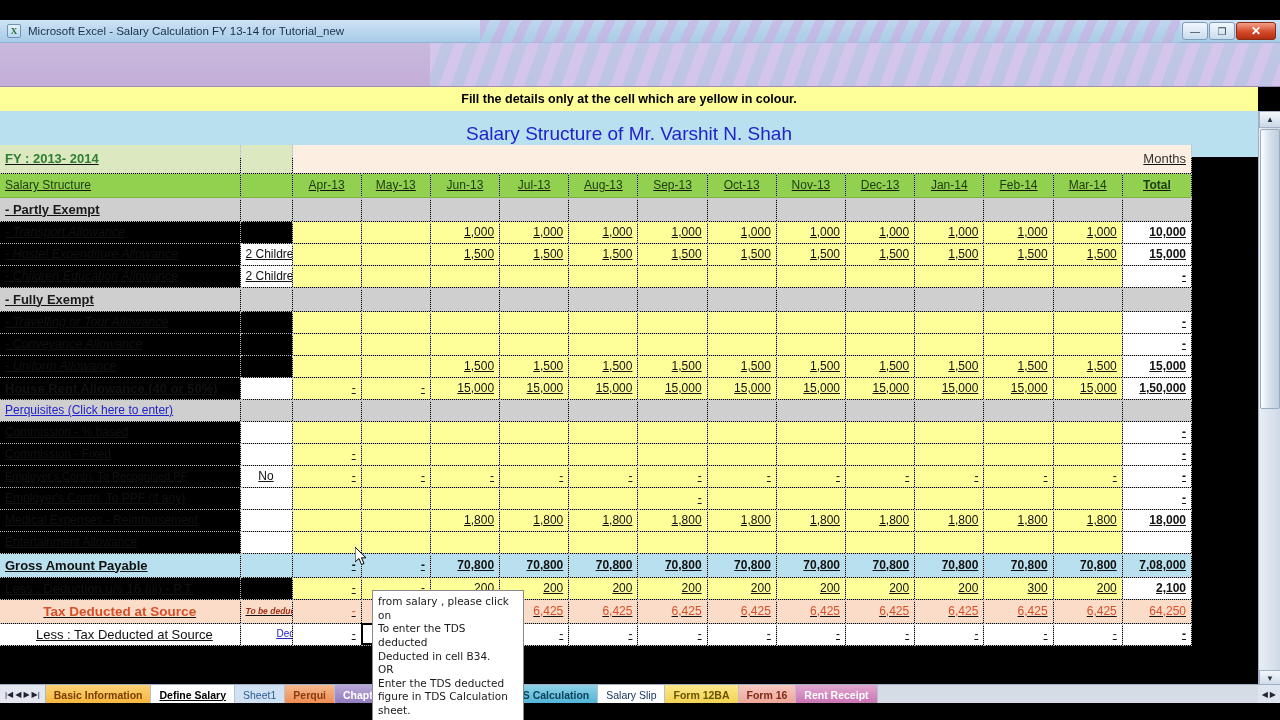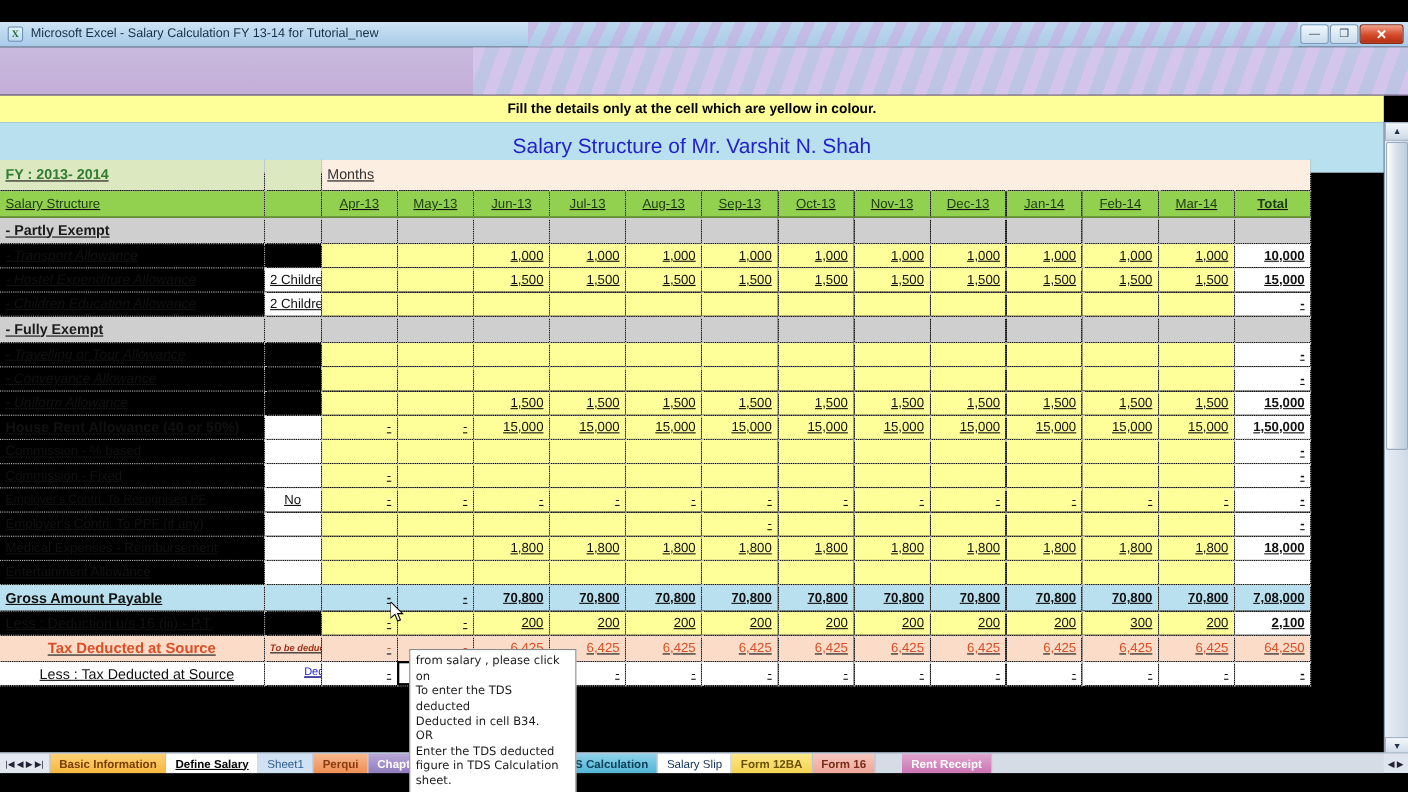--- a/index.html
+++ b/index.html
@@ -106,21 +106,21 @@
     white-space: nowrap;
     overflow: hidden;
   }
   .c-label { width: 240px; }
   .c-note  { width: 52px; text-align: center; font-size: 9.5px; line-height: 1.0; }
   .c-mon   { width: 74px; text-align: right; }
   .c-tot   { width: 82px; text-align: right; }
 
   tr.fyrow td { background: #e9eec8; height: 28px; }
   tr.fyrow td.fy { color: #2f7d32; font-weight: bold; font-size: 13px; background:#dce8c0;}
-  tr.fyrow td.mon-head { background: #fdeee2; text-align: left; font-size: 13px; color:#333; }
+  tr.fyrow td.mon-head { background: #fdeee2; text-align: right; font-size: 13px; color:#333; }
 
   tr.hdr td {
     background: #92d050; height: 24px;
     font-weight: normal; font-size: 12px; color: #1d3b10;
     text-align: center;
     border-bottom: 1px solid #7ab33f;
   }
   tr.hdr td.c-label { text-align: left; }
   tr.hdr td.c-tot { font-weight: bold; text-align: center; }
 
@@ -222,21 +222,21 @@
   }
   .stab.active { background:#fff; font-weight: bold; color:#000;text-decoration:underline; }
   .tab-gold { background: linear-gradient(to bottom,#fdd277,#f6b63a); color:#7a3d00; font-weight:bold; }
   .tab-white{ background:#ffffff; }
   .tab-blue { background:#cfe1f2; color:#2c5d94; }
   .tab-orange{ background: linear-gradient(to bottom,#f7b98f,#ef8b4e); color:#8a3a10; font-weight:bold;}
   .tab-violet{ background: linear-gradient(to bottom,#b9a8d8,#8f79bd); color:#fff; font-weight:bold;}
   .tab-cyan { background: linear-gradient(to bottom,#8fd2e8,#4fb3d6); color:#0e4259; font-weight:bold;}
   .tab-yellow{ background: linear-gradient(to bottom,#fde88a,#f4d250); color:#6a5300; font-weight:bold;}
   .tab-pink { background: linear-gradient(to bottom,#f7c8c0,#eda596); color:#7c2c18; font-weight:bold;text-align:right;}
-  .tab-magenta{background: linear-gradient(to bottom,#e0a8d0,#c971b2); color:#fff; font-weight:bold;margin-left:24px;}
+  .tab-magenta{background: linear-gradient(to bottom,#e0a8d0,#c971b2); color:#fff; font-weight:bold;}
 
   .tabbar-right {
     margin-left: auto; display:flex; align-items:center; gap:2px; padding: 0 4px;
     background:#dfe5ee; font-size: 8px; color:#223;
   }
 
   
   .botblack {
     position: absolute; left: 0; top: 703px; width: 1280px; height: 17px;
     background: #000;
@@ -448,20 +448,37 @@
             <td class="c-mon yellow">15,000</td>
             <td class="c-mon yellow">15,000</td>
             <td class="c-mon yellow">15,000</td>
             <td class="c-mon yellow">15,000</td>
             <td class="c-mon yellow">15,000</td>
             <td class="c-mon yellow">15,000</td>
             <td class="c-mon yellow">15,000</td>
             <td class="c-mon yellow">15,000</td>
             <td class="c-mon yellow">15,000</td>
             <td class="c-tot totcell">1,50,000</td>
+          </tr>
+          <tr class="perq">
+            <td class="c-label">Perquisites (Click here to enter)</td>
+            <td class="c-note"></td>
+            <td class="c-mon"></td>
+            <td class="c-mon"></td>
+            <td class="c-mon"></td>
+            <td class="c-mon"></td>
+            <td class="c-mon"></td>
+            <td class="c-mon"></td>
+            <td class="c-mon"></td>
+            <td class="c-mon"></td>
+            <td class="c-mon"></td>
+            <td class="c-mon"></td>
+            <td class="c-mon"></td>
+            <td class="c-mon"></td>
+            <td class="c-tot"></td>
           </tr>
           <tr class="">
             <td class="c-label">Commission - % based</td>
             <td class="c-note" style="background: rgb(255, 255, 255);"></td>
             <td class="c-mon yellow"></td>
             <td class="c-mon yellow"></td>
             <td class="c-mon yellow"></td>
             <td class="c-mon yellow"></td>
             <td class="c-mon yellow"></td>
             <td class="c-mon yellow"></td>

